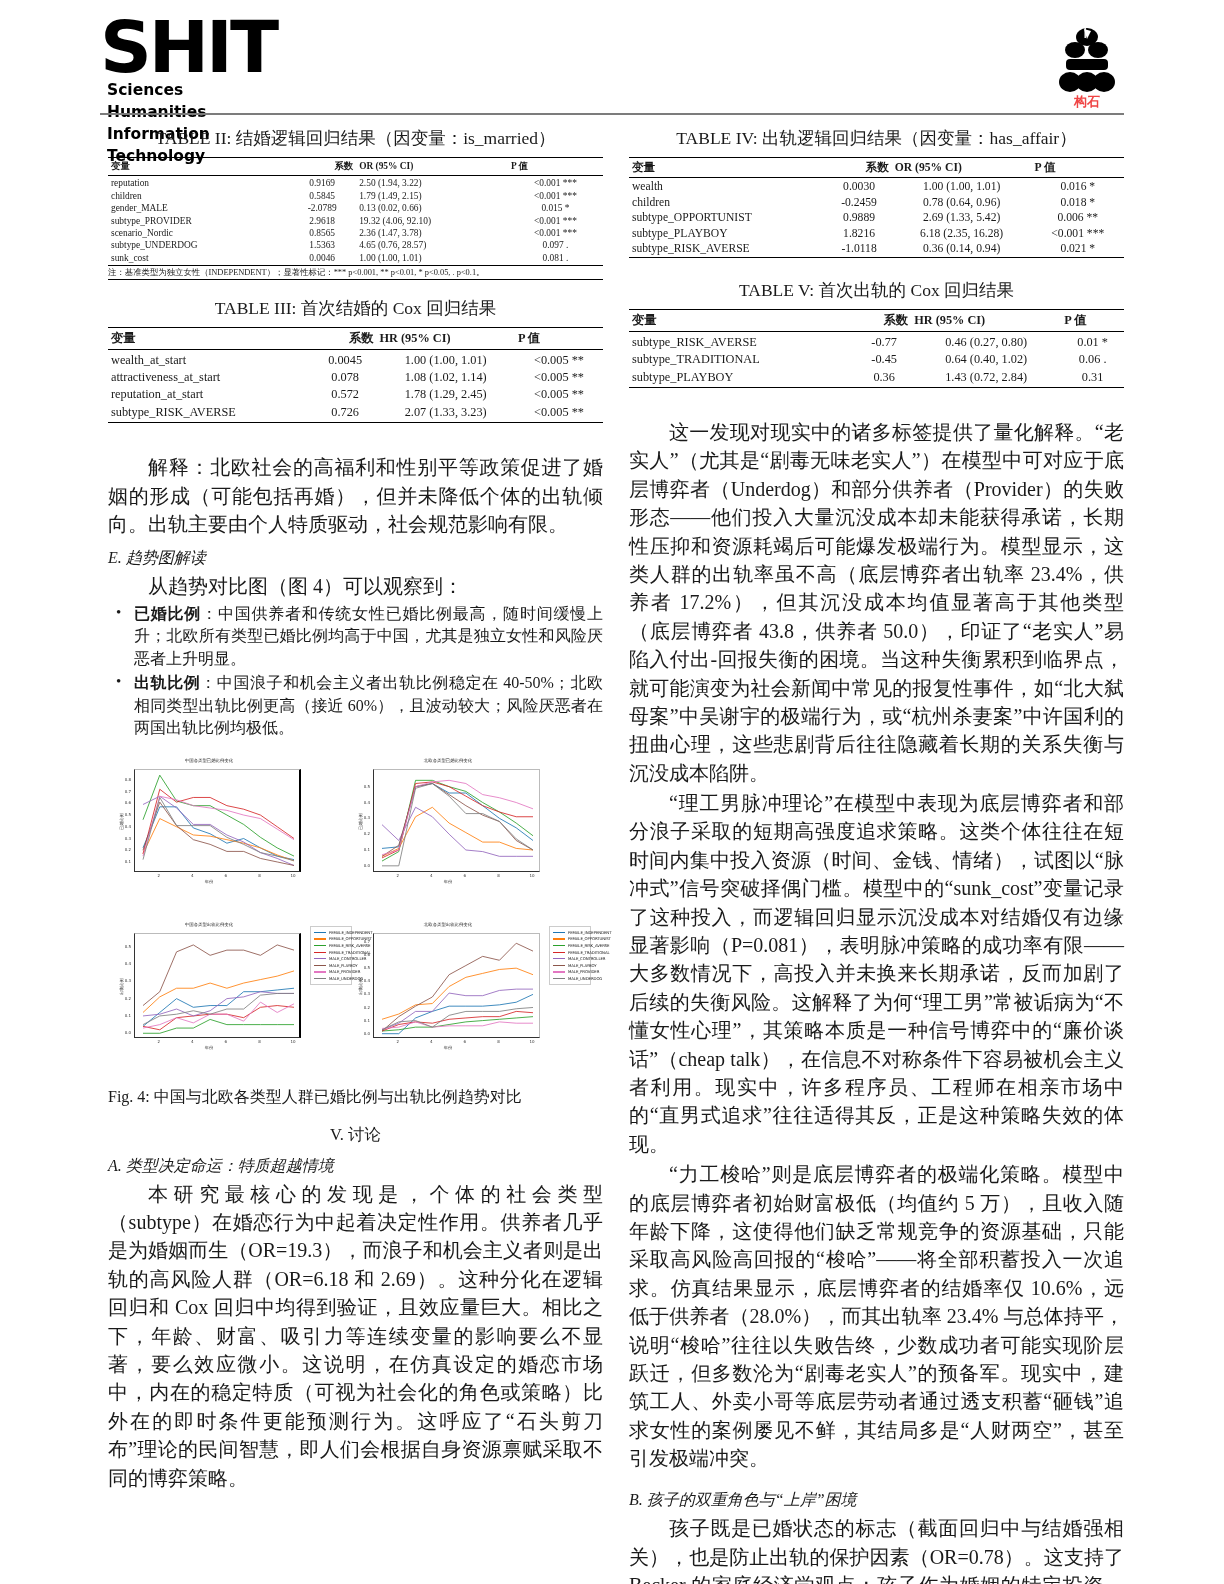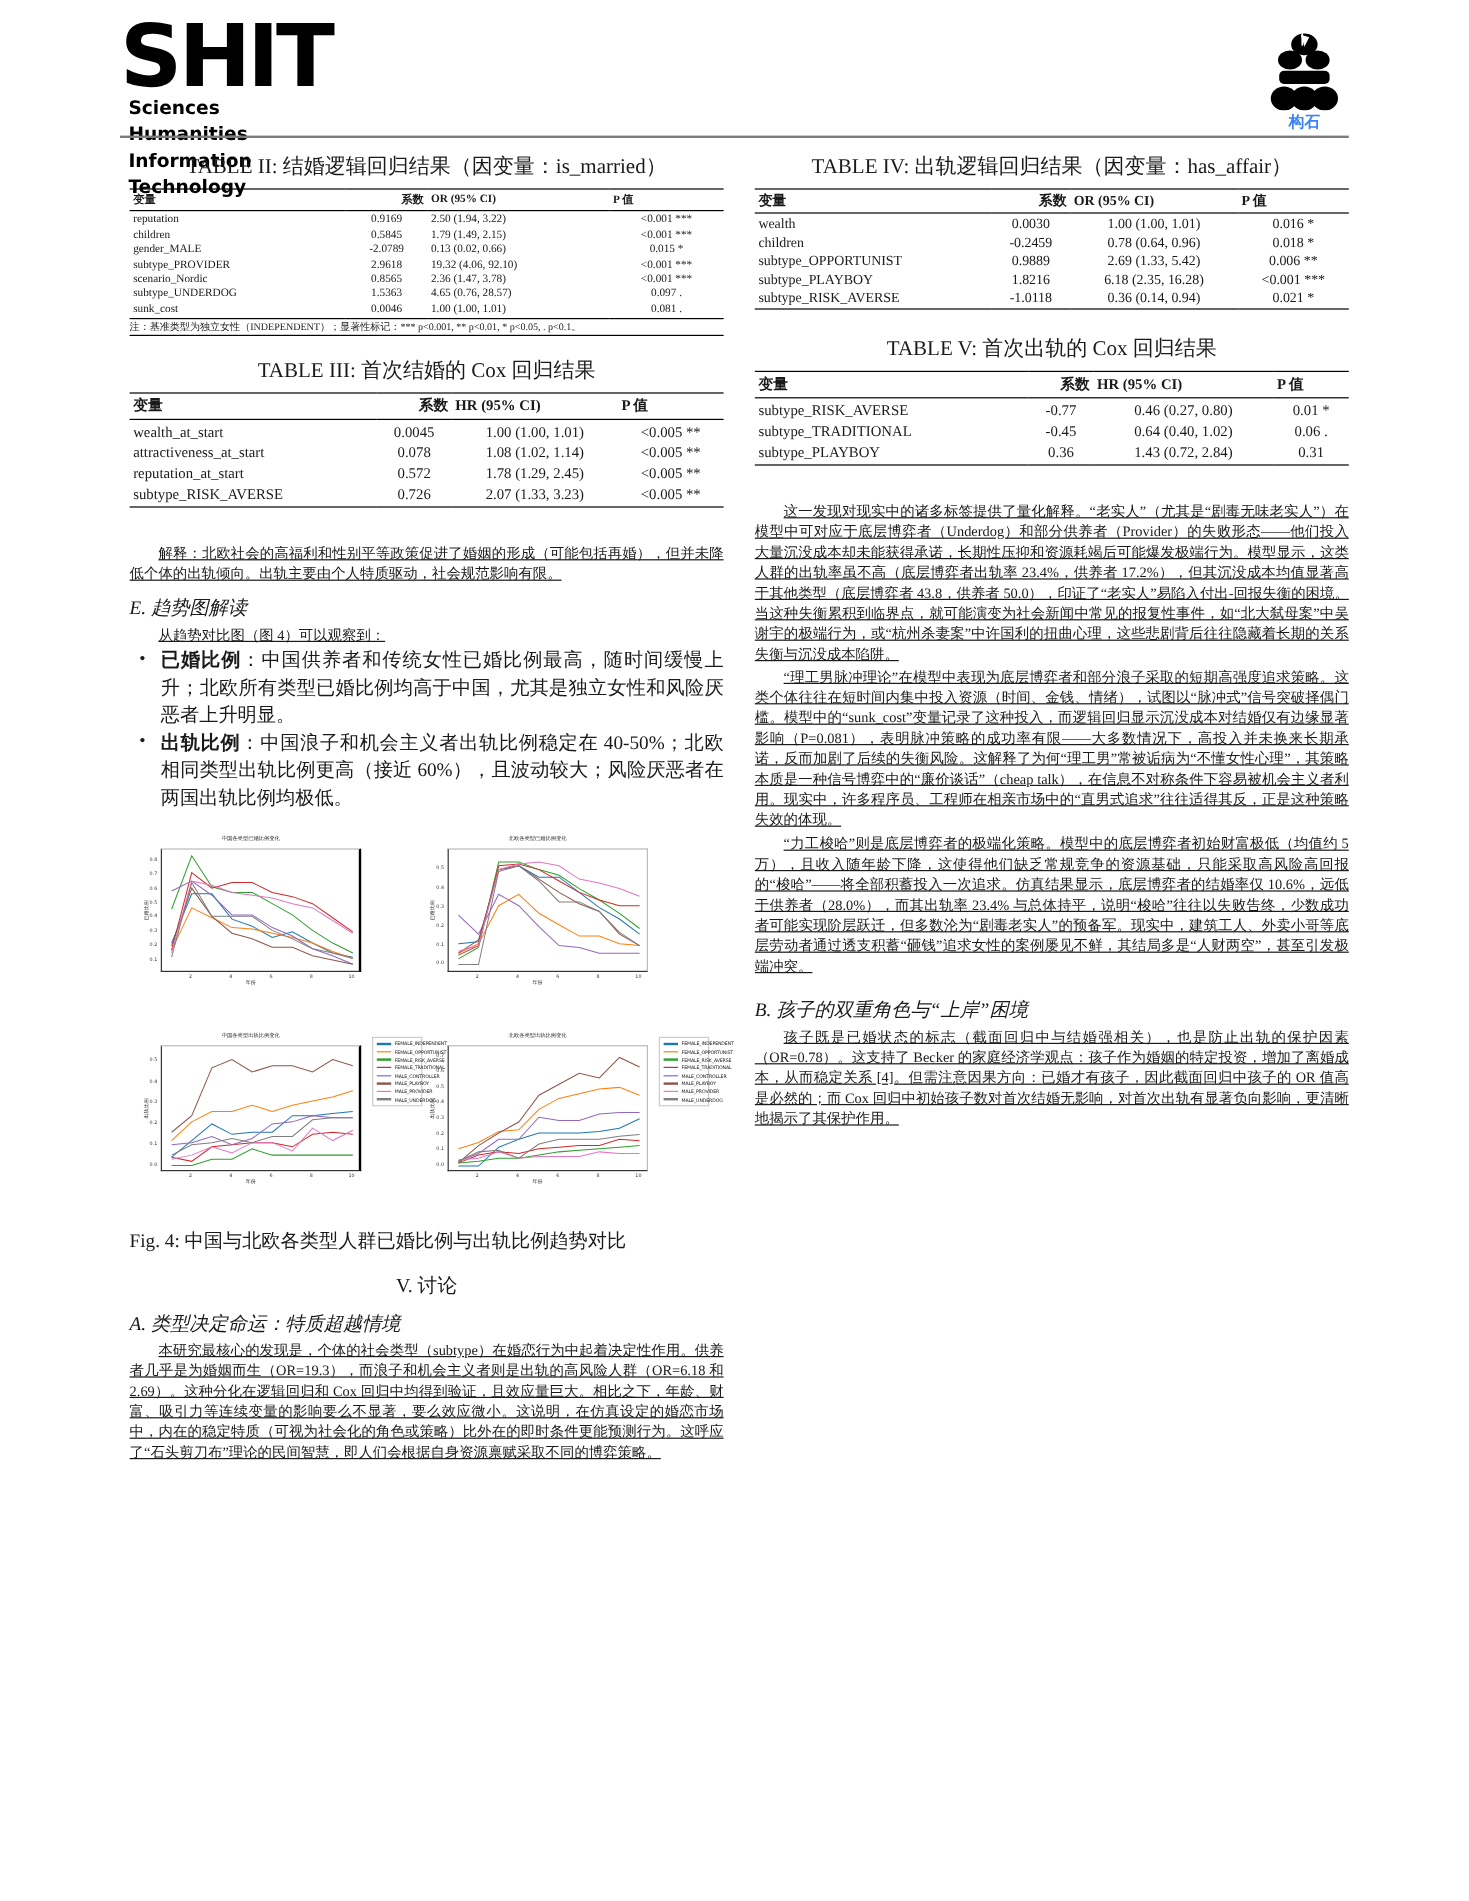--- a/index.html
+++ b/index.html
@@ -8,21 +8,21 @@
   .page{width:1224px;height:1584px;position:relative;box-sizing:border-box;padding:0;}
 
   
   .masthead{position:absolute;left:100px;top:18px;width:1024px;height:100px;}
   .logo-wrap{display:flex;align-items:flex-start;flex-direction:column;}
   .logo-word{font-family:"DejaVu Sans",sans-serif;font-weight:bold;font-size:72px;line-height:0.82;letter-spacing:-3px;color:#000;}
   .logo-expand{margin-left:7px;margin-top:2px;font-family:"DejaVu Sans",sans-serif;font-weight:bold;font-size:15.5px;line-height:1.42;color:#000;}
   .logo-expand div{white-space:nowrap;}
   .mark{position:absolute;right:0;top:8px;width:74px;text-align:center;}
   .mark svg{display:block;margin:0 auto;}
-  .mark-cap{font-family:"DejaVu Sans",sans-serif;font-weight:bold;font-size:13px;margin-top:1px;color:#3b82f6;}
+  .mark-cap{font-family:"DejaVu Sans",sans-serif;font-weight:bold;font-size:13px;margin-top:1px;color:#ef4444;}
   .rule{position:absolute;left:100px;top:113px;width:1024px;height:2px;background:#7c7c7c;}
 
   
   .col{position:absolute;top:128px;width:495px;}
   .col-l{left:108px;}
   .col-r{left:629px;}
 
   
   .tbl-block{margin-bottom:14px;}
   .tbl-cap{text-align:center;font-size:17.5px;font-family:"Liberation Serif",serif;margin-bottom:7px;line-height:1.25;}
@@ -33,21 +33,21 @@
   table.reg thead th.ctr{text-align:left;}
   table.reg tbody tr:first-child td{padding-top:2.5px;}
   table.reg tbody td{padding:1.2px 3px;text-align:left;vertical-align:bottom;}
   table.reg tbody td.num{text-align:center;}
   table.reg tbody td.ctr{text-align:center;}
   table.reg tbody tr:last-child td{border-bottom:1.6px solid #000;padding-bottom:2.5px;}
   table.reg.noteafter tbody tr:last-child td{border-bottom:0.9px solid #000;}
   .tbl-note{font-size:8.4px;padding-top:1.5px;border-bottom:1.6px solid #000;padding-bottom:1.5px;line-height:1.2;}
 
   
-  .para{font-size:12px;line-height:1.42;text-align:justify;text-justify:inter-ideograph;text-indent:2em;margin:0 0 2px 0;text-decoration:underline;}
+  .para{font-size:20px;line-height:1.42;text-align:justify;text-justify:inter-ideograph;text-indent:2em;margin:0 0 2px 0;}
   .sec-head{font-size:16.5px;text-align:center;margin:16px 0 6px 0;font-variant:small-caps;}
   .sub-head{font-size:16px;font-style:italic;margin:10px 0 3px 0;}
   ul.bul{margin:2px 0 2px 0;padding-left:22px;list-style:none;}
   ul.bul li{font-size:16px;line-height:1.42;text-align:justify;margin-bottom:1px;position:relative;padding-left:4px;}
   ul.bul li:before{content:"•";position:absolute;left:-14px;top:-1px;font-size:15px;}
   ul.bul li b{font-weight:bold;}
 
   
   .figure{margin:12px 0 4px 0;}
   .fig-canvas{width:495px;height:330px;background:#fff;position:relative;}

